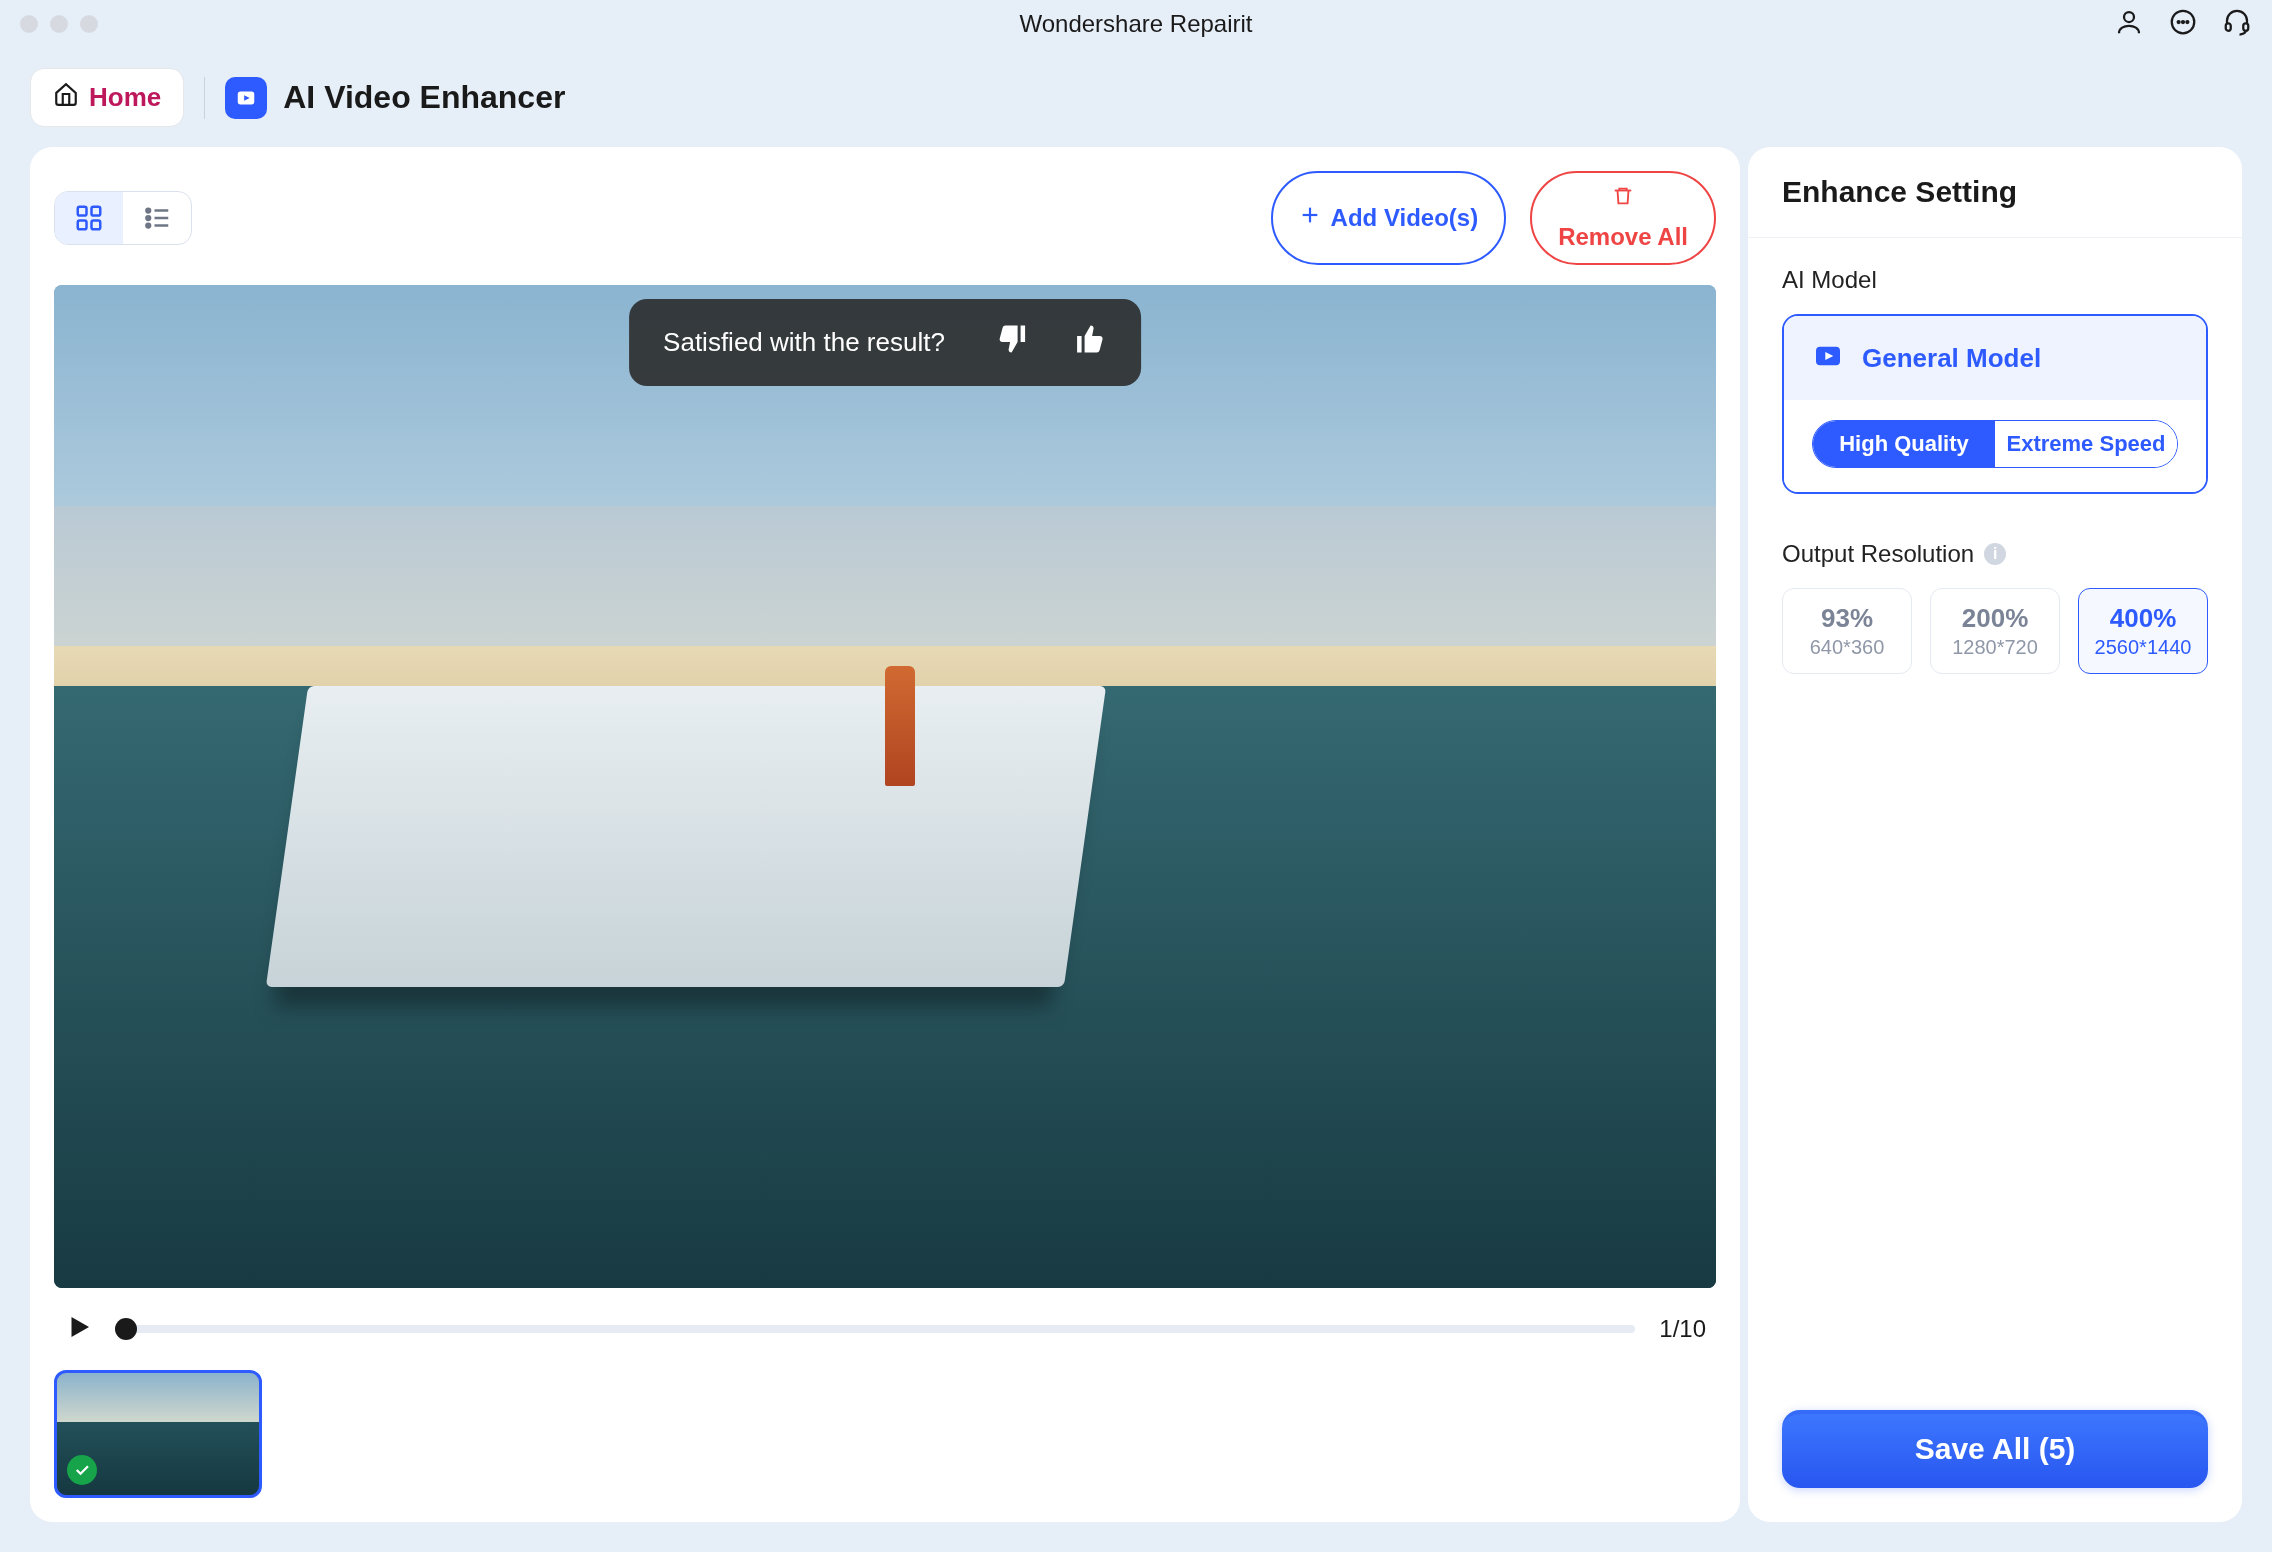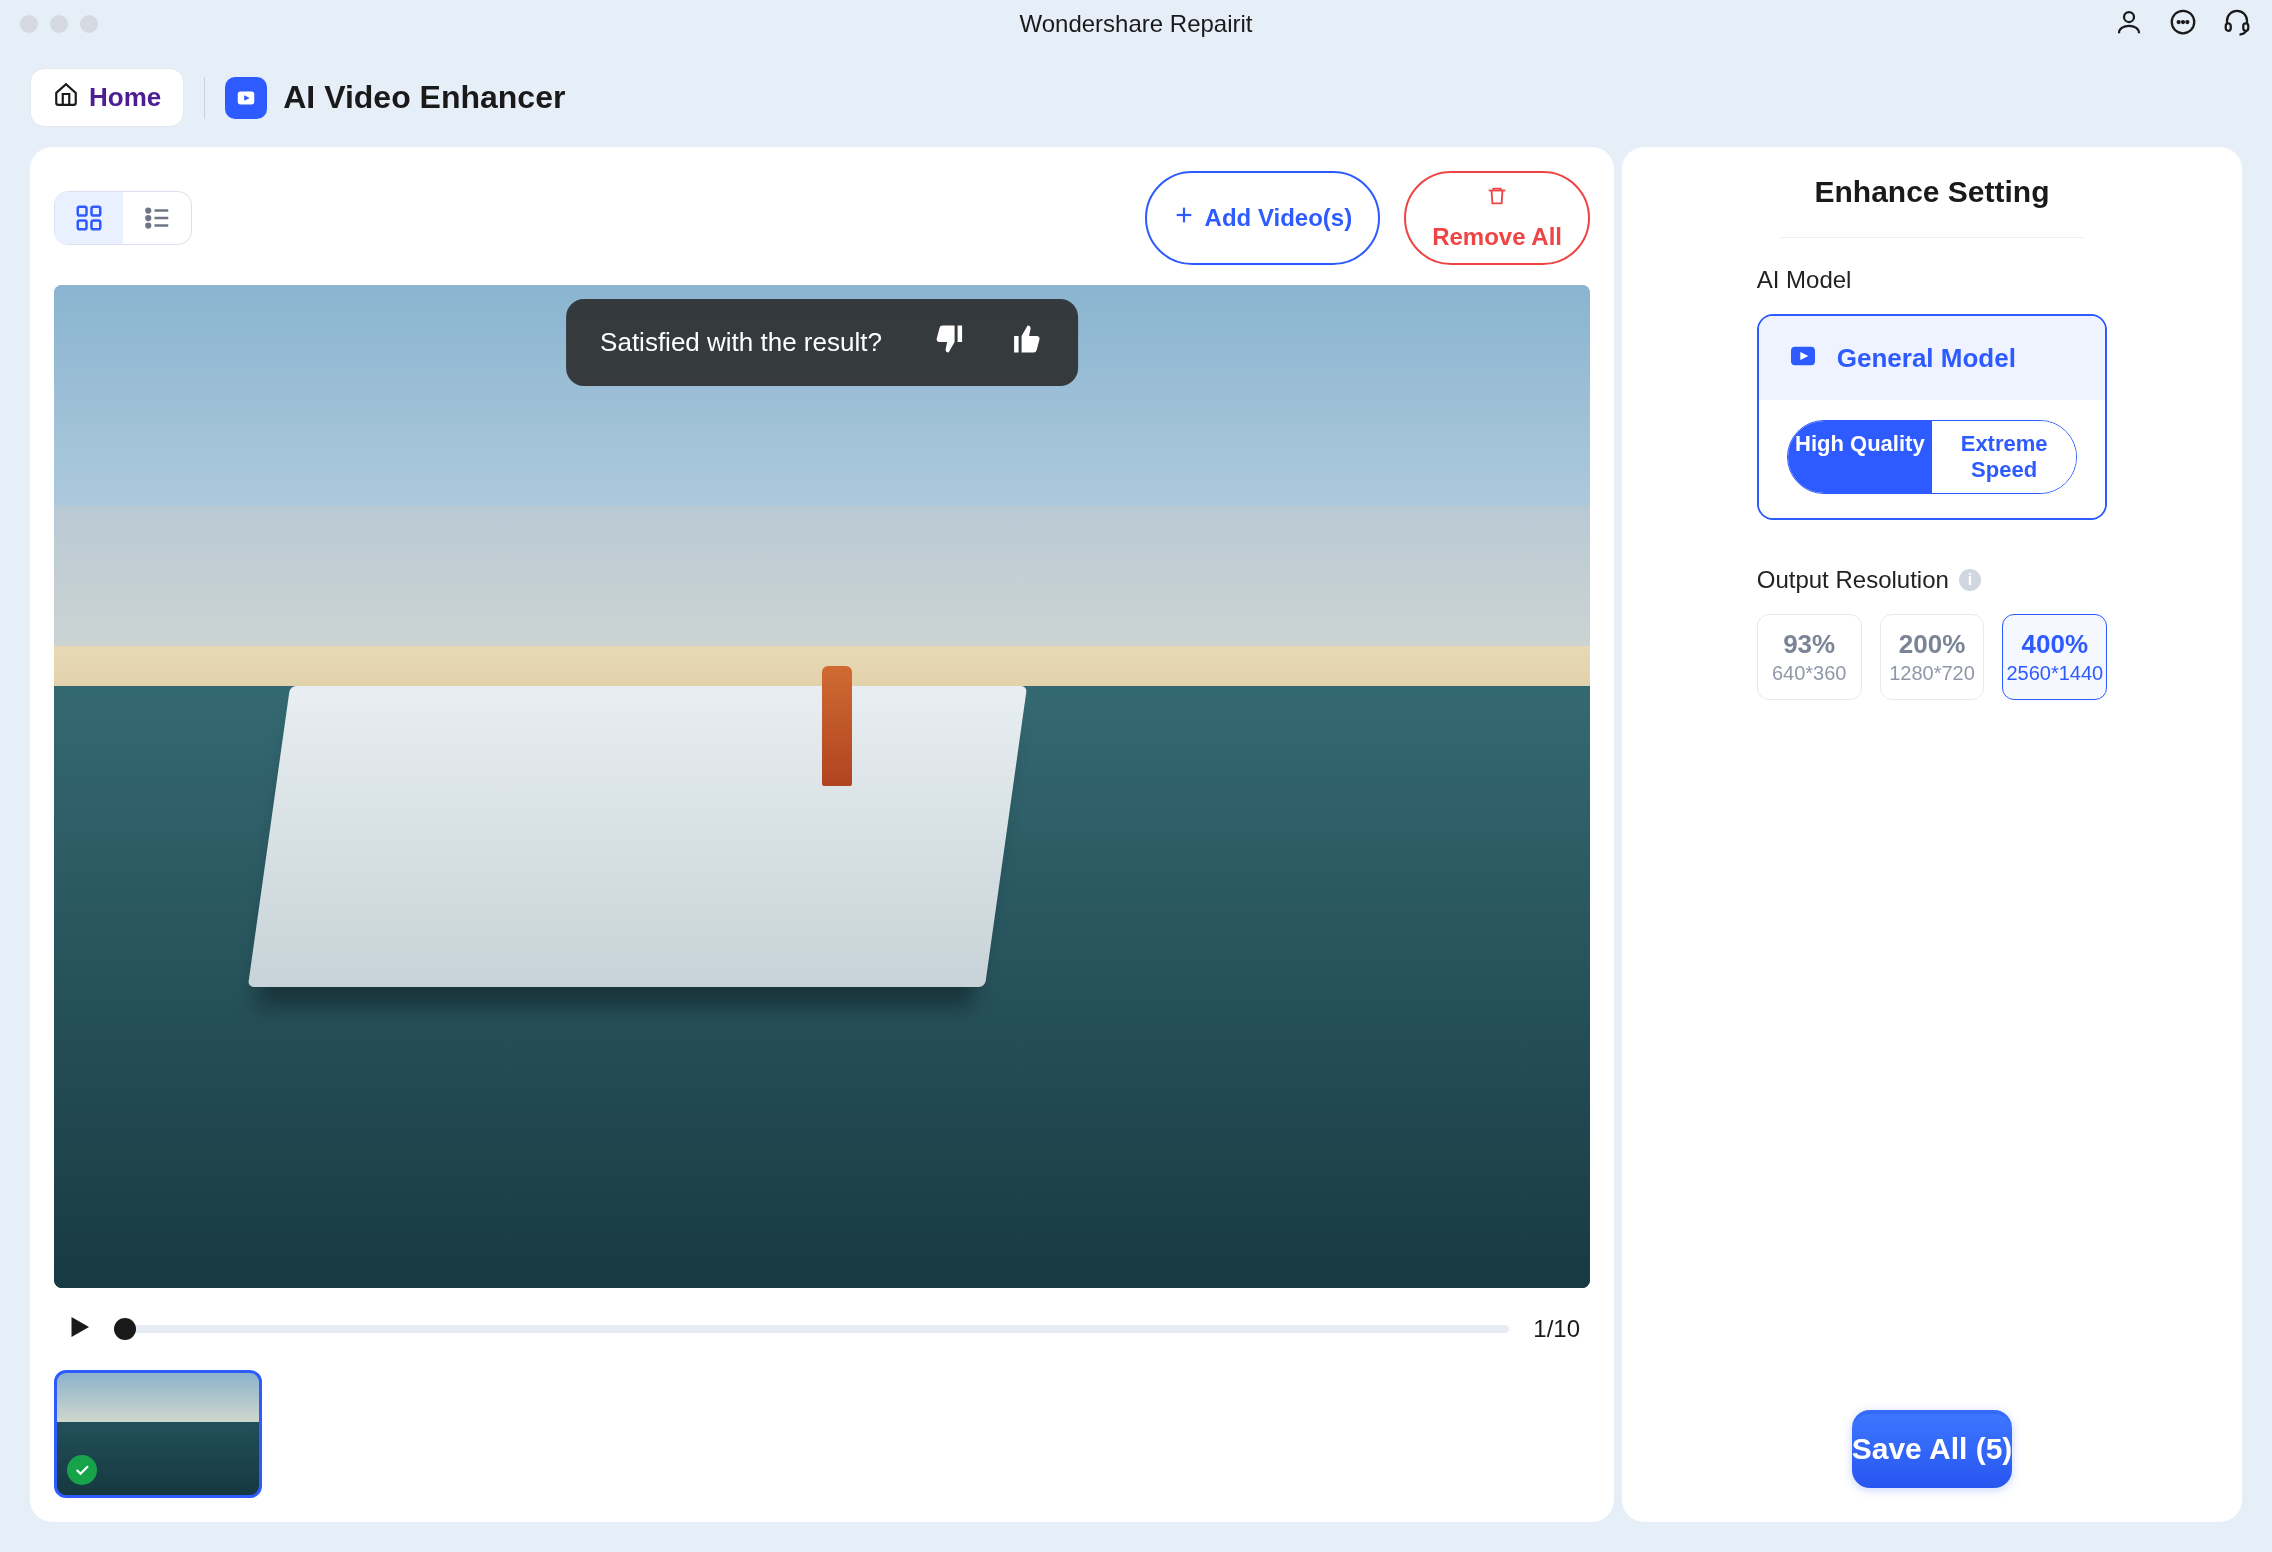--- a/index.html
+++ b/index.html
@@ -57,21 +57,21 @@
     .home-btn {
       display: flex;
       align-items: center;
       gap: 10px;
       background: #fff;
       border: 1px solid #e5e7eb;
       border-radius: 14px;
       padding: 12px 22px;
       font-size: 26px;
       font-weight: 600;
-      color: #4c1d95;
+      color: #be185d;
       cursor: pointer;
     }
     .breadcrumb-sep {
       width: 1px;
       height: 42px;
       background: #c9d3e0;
     }
     .enhancer-title {
       display: flex;
       align-items: center;
@@ -248,26 +248,25 @@
       bottom: 10px;
       width: 30px;
       height: 30px;
       background: #16a34a;
       border-radius: 50%;
       display: flex;
       align-items: center;
       justify-content: center;
     }
     .side-panel {
-      width: 620px;
+      width: 494px;
       background: #fff;
       border-radius: 22px;
       display: flex;
       flex-direction: column;
-      align-items: center;
     }
     .side-header {
       padding: 28px 34px;
       border-bottom: 1px solid #eef1f6;
       font-size: 30px;
       font-weight: 700;
       color: #1a1a1a;
     }
     .side-body {
       flex: 1;

